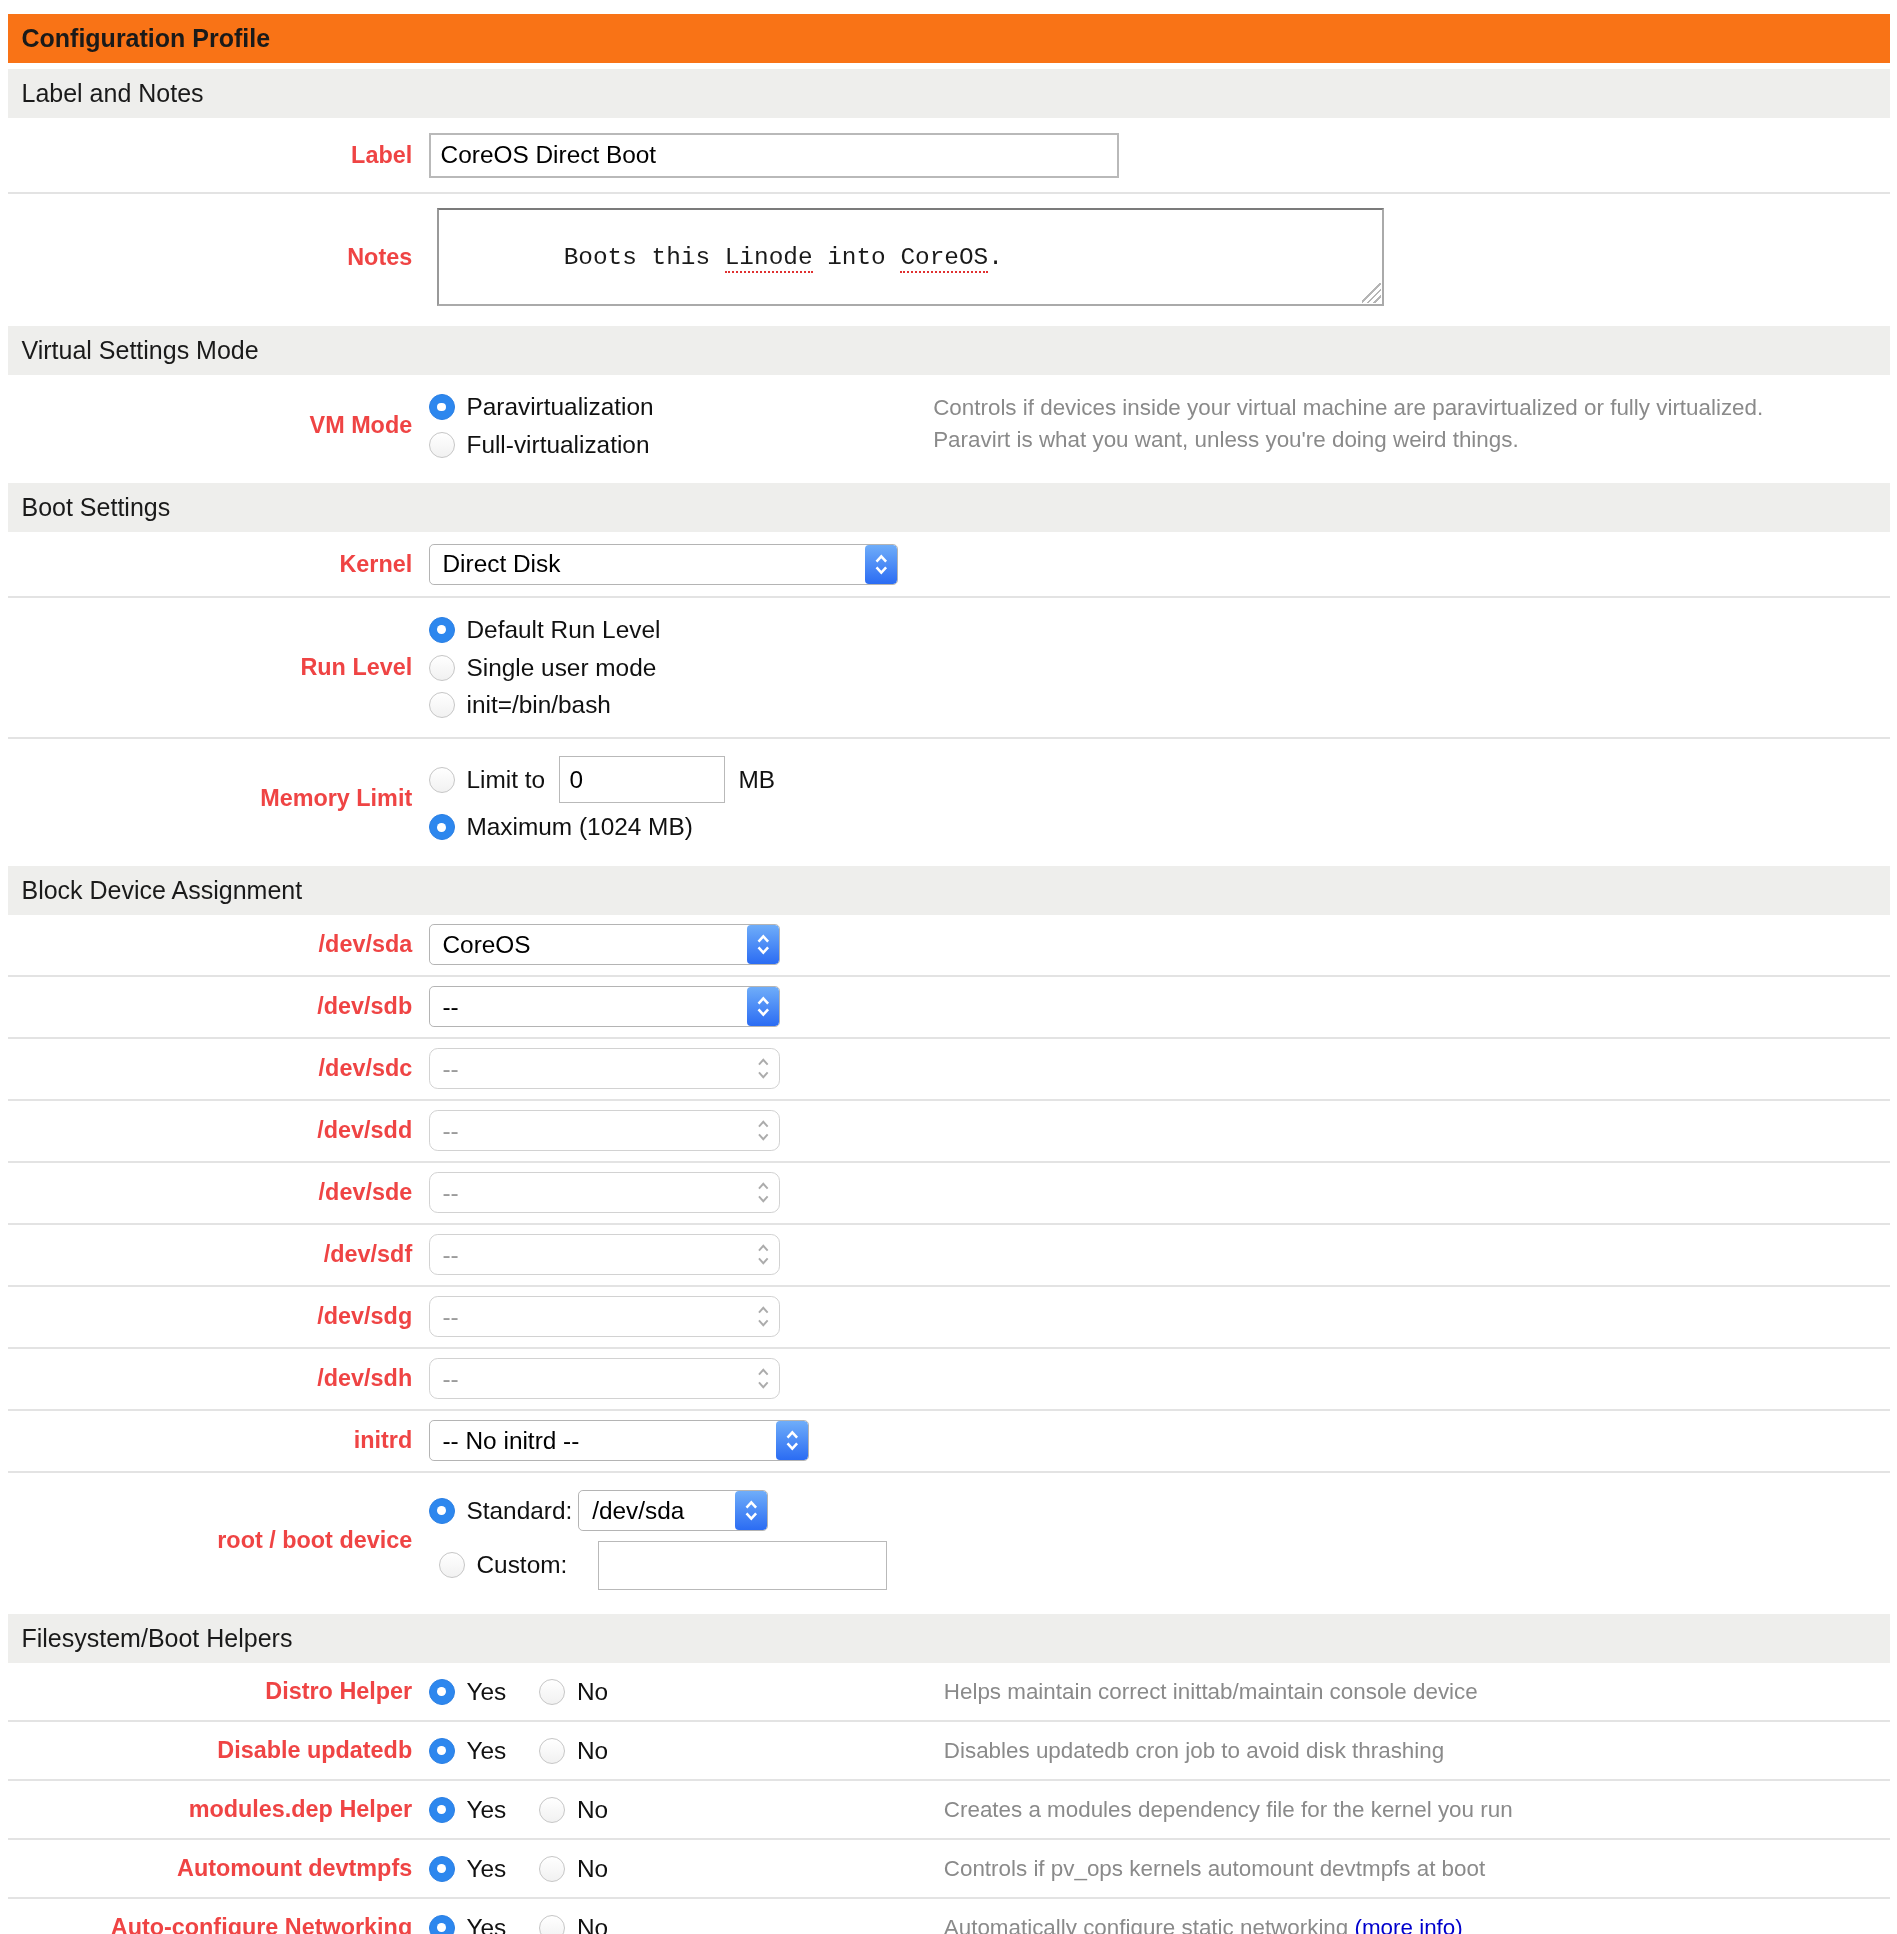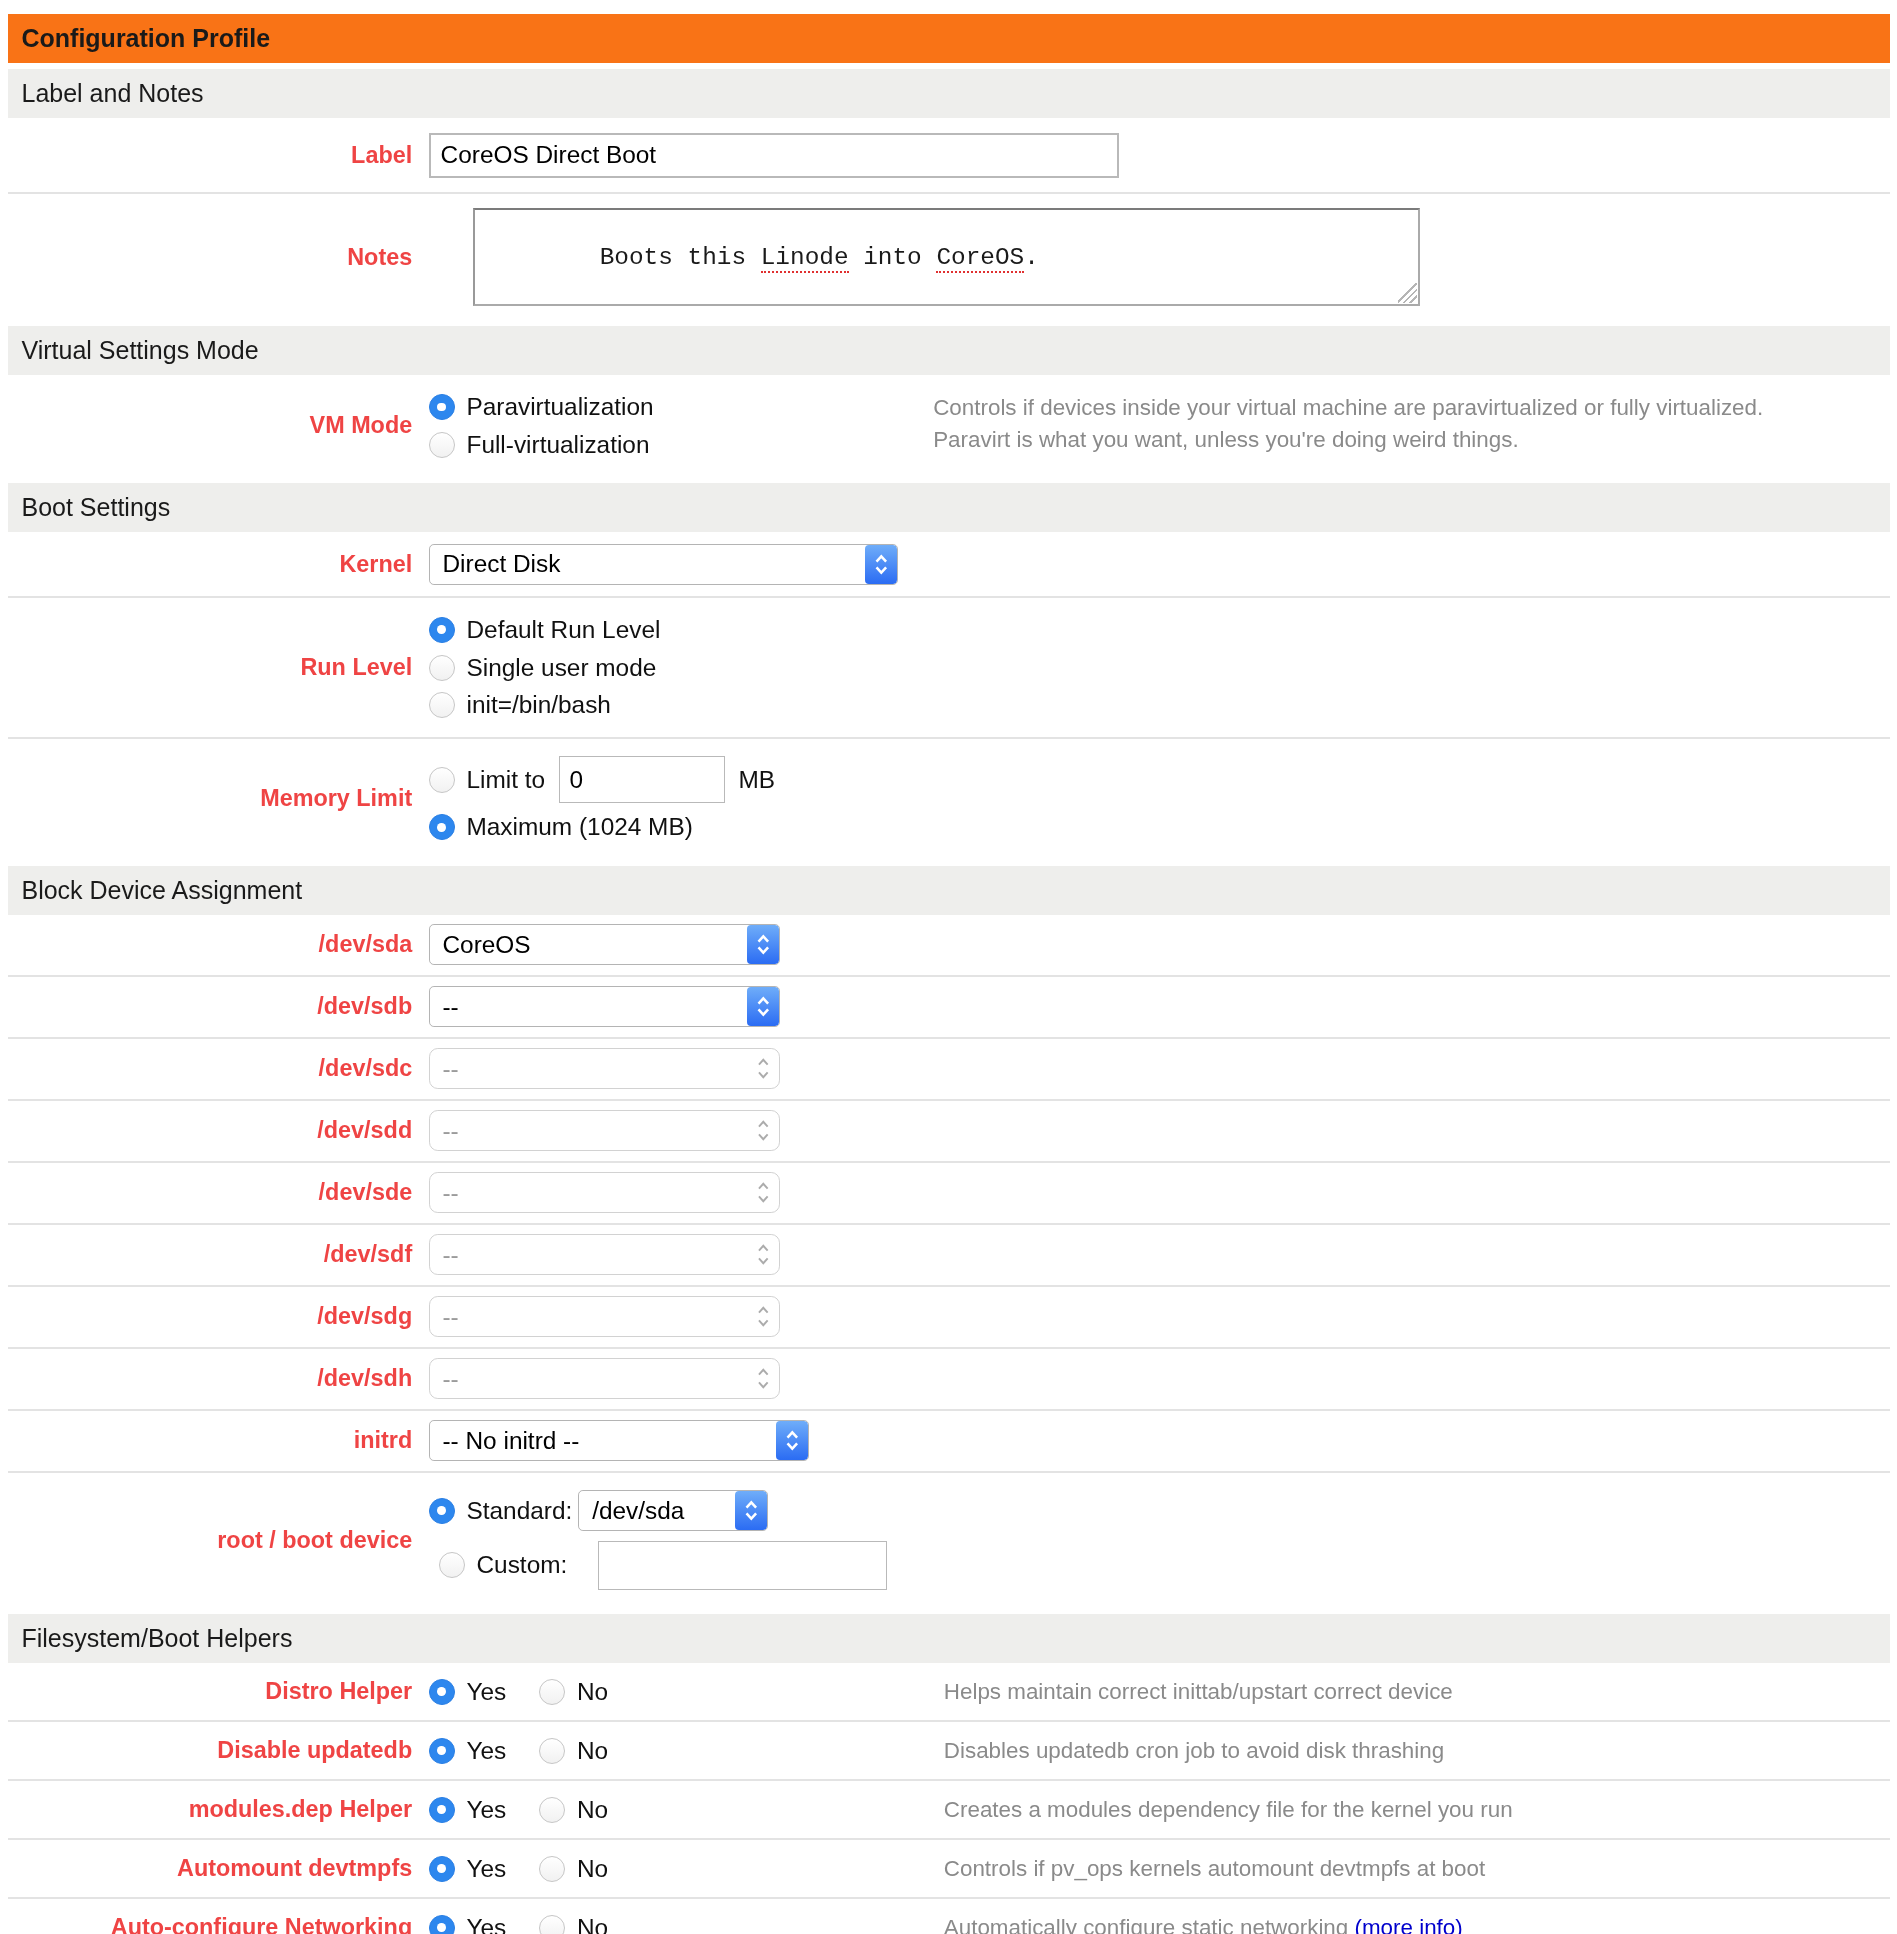--- a/index.html
+++ b/index.html
@@ -137,21 +137,21 @@
 
   <div class="section-bar">Label and Notes</div>
 
   <div class="row" style="height:74px;">
     <div class="lbl">Label</div>
     <div class="ctl">
       <input class="text-input label-input" value="CoreOS Direct Boot" style="">
     </div>
   </div>
 
-  <div class="row sep" style="padding:13.7px 0;gap:36px;">
+  <div class="row sep" style="padding:13.7px 0;">
     <div class="lbl">Notes</div>
     <div class="ctl">
       <div class="textarea">
         <span>Boots this </span><span class="misspell">Linode</span><span> into </span><span class="misspell">CoreOS</span><span>.</span>
         <span class="resize-grip"></span>
       </div>
     </div>
   </div>
 
   <div class="section-bar">Virtual Settings Mode</div>
@@ -397,21 +397,21 @@
     <div class="yn">
       <span class="opt">
         <span class="radio on"></span>
         <span>Yes</span>
       </span>
       <span class="opt">
         <span class="radio"></span>
         <span>No</span>
       </span>
     </div>
-    <div class="help">Helps maintain correct inittab/upstart correct device</div>
+    <div class="help">Helps maintain correct inittab/maintain console device</div>
   </div>
 
   <div class="row helper-row sep">
     <div class="lbl">Disable updatedb</div>
     <div class="yn">
       <span class="opt">
         <span class="radio on"></span>
         <span>Yes</span>
       </span>
       <span class="opt">

